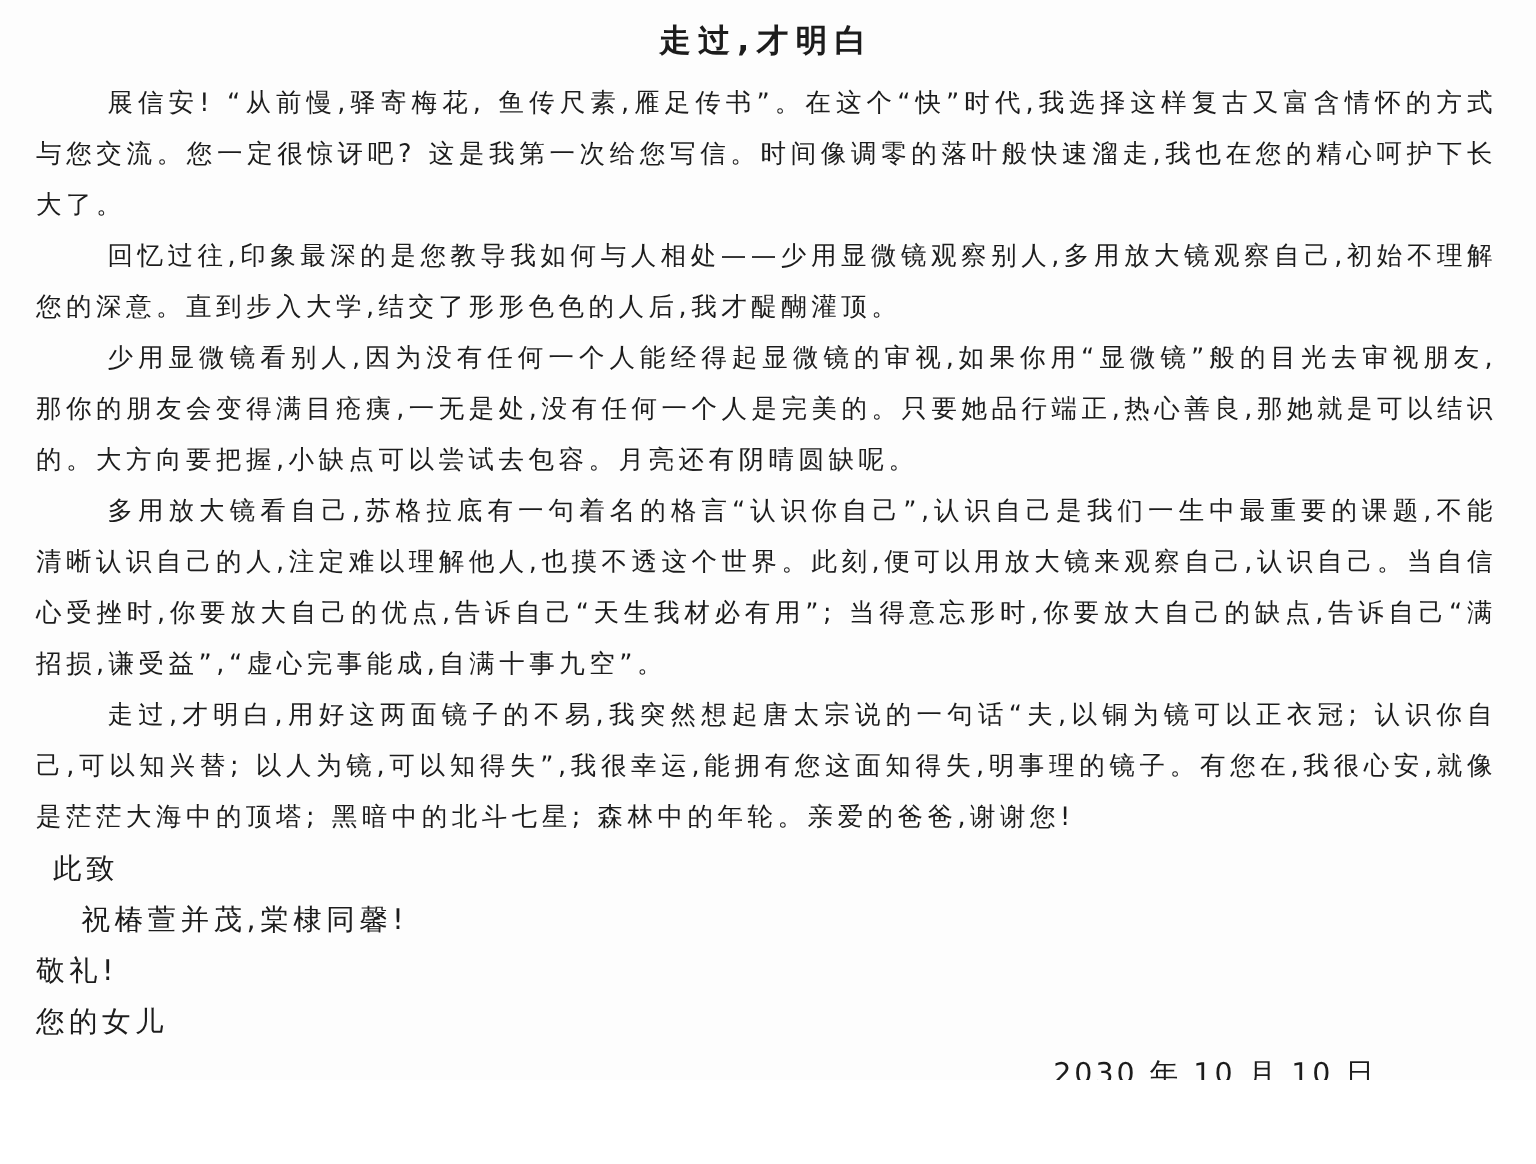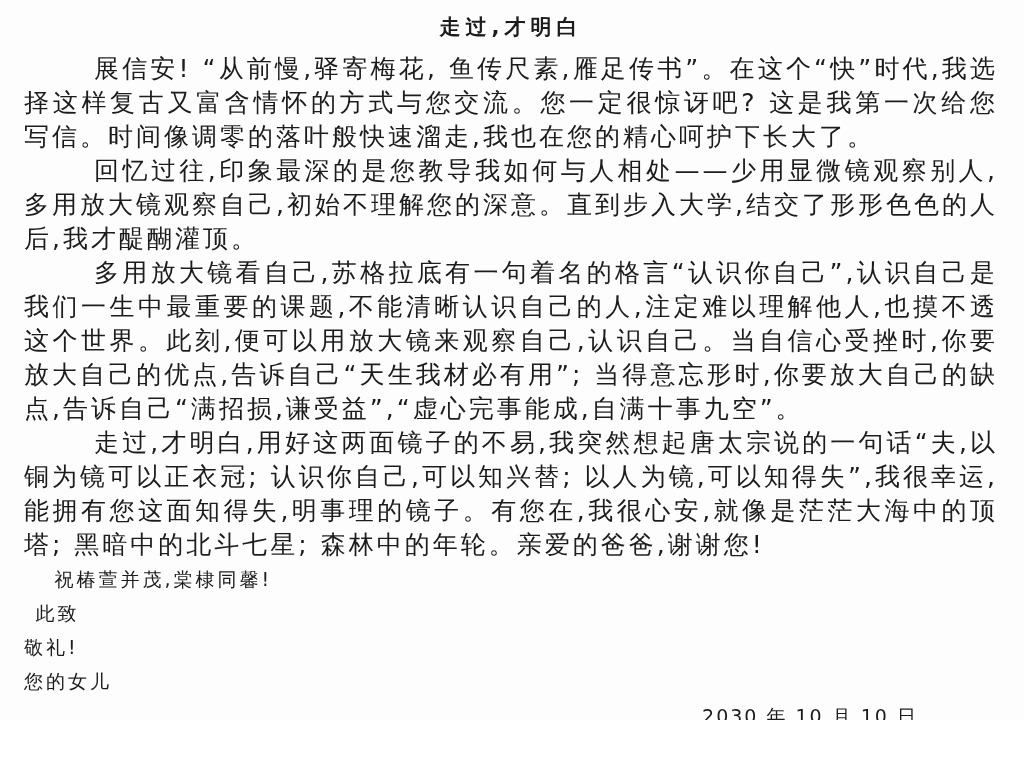--- a/index.html
+++ b/index.html
@@ -26,21 +26,21 @@
     line-height: 30px;
     margin-bottom: 10px;
   }
   .salutation {
     font-size: 19px;
     line-height: 34px;
     letter-spacing: 3px;
   }
   .para {
     margin: 0;
-    font-size: 25px;
+    font-size: 17px;
     line-height: 34px;
     letter-spacing: 3px;
     text-indent: 2.8em;
     text-align: justify;
     text-justify: inter-character;
   }
   .line {
     font-size: 19px;
     line-height: 34px;
     letter-spacing: 3px;
@@ -65,27 +65,28 @@
 <body>
 
 <div class="page">
   <div class="title">走过,才明白</div>
 
 
   <p class="para">展信安! “从前慢,驿寄梅花, 鱼传尺素,雁足传书”。在这个“快”时代,我选择这样复古又富含情怀的方式与您交流。您一定很惊讶吧? 这是我第一次给您写信。时间像调零的落叶般快速溜走,我也在您的精心呵护下长大了。</p>
 
   <p class="para">回忆过往,印象最深的是您教导我如何与人相处——少用显微镜观察别人,多用放大镜观察自己,初始不理解您的深意。直到步入大学,结交了形形色色的人后,我才醍醐灌顶。</p>
 
+  <p class="para">少用显微镜看别人,因为没有任何一个人能经得起显微镜的审视,如果你用“显微镜”般的目光去审视朋友,那你的朋友会变得满目疮痍,一无是处,没有任何一个人是完美的。只要她品行端正,热心善良,那她就是可以结识的。大方向要把握,小缺点可以尝试去包容。月亮还有阴晴圆缺呢。</p>
 
   <p class="para">多用放大镜看自己,苏格拉底有一句着名的格言“认识你自己”,认识自己是我们一生中最重要的课题,不能清晰认识自己的人,注定难以理解他人,也摸不透这个世界。此刻,便可以用放大镜来观察自己,认识自己。当自信心受挫时,你要放大自己的优点,告诉自己“天生我材必有用”; 当得意忘形时,你要放大自己的缺点,告诉自己“满招损,谦受益”,“虚心完事能成,自满十事九空”。</p>
 
   <p class="para">走过,才明白,用好这两面镜子的不易,我突然想起唐太宗说的一句话“夫,以铜为镜可以正衣冠; 认识你自己,可以知兴替; 以人为镜,可以知得失”,我很幸运,能拥有您这面知得失,明事理的镜子。有您在,我很心安,就像是茫茫大海中的顶塔; 黑暗中的北斗七星; 森林中的年轮。亲爱的爸爸,谢谢您!</p>
 
+  <div class="line indent-1">此致</div>
+
   <div class="line indent-2">祝椿萱并茂,棠棣同馨!</div>
-
-  <div class="line indent-1">此致</div>
 
   <div class="line">敬礼!</div>
 
   <div class="sign">您的女儿</div>
 
   <div class="date">2030 年 10 月 10 日</div>
 </div>
 
 </body></html>

